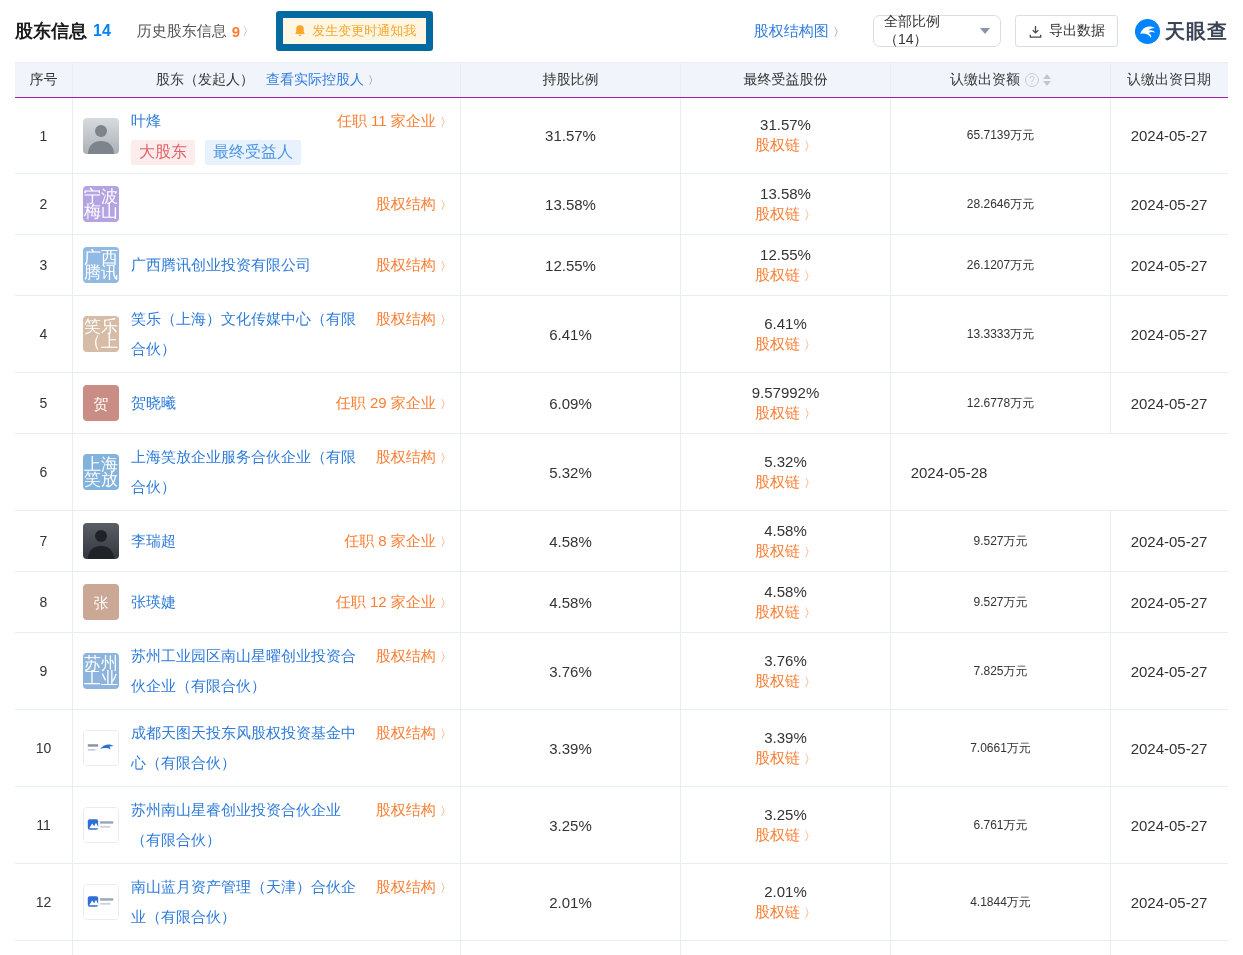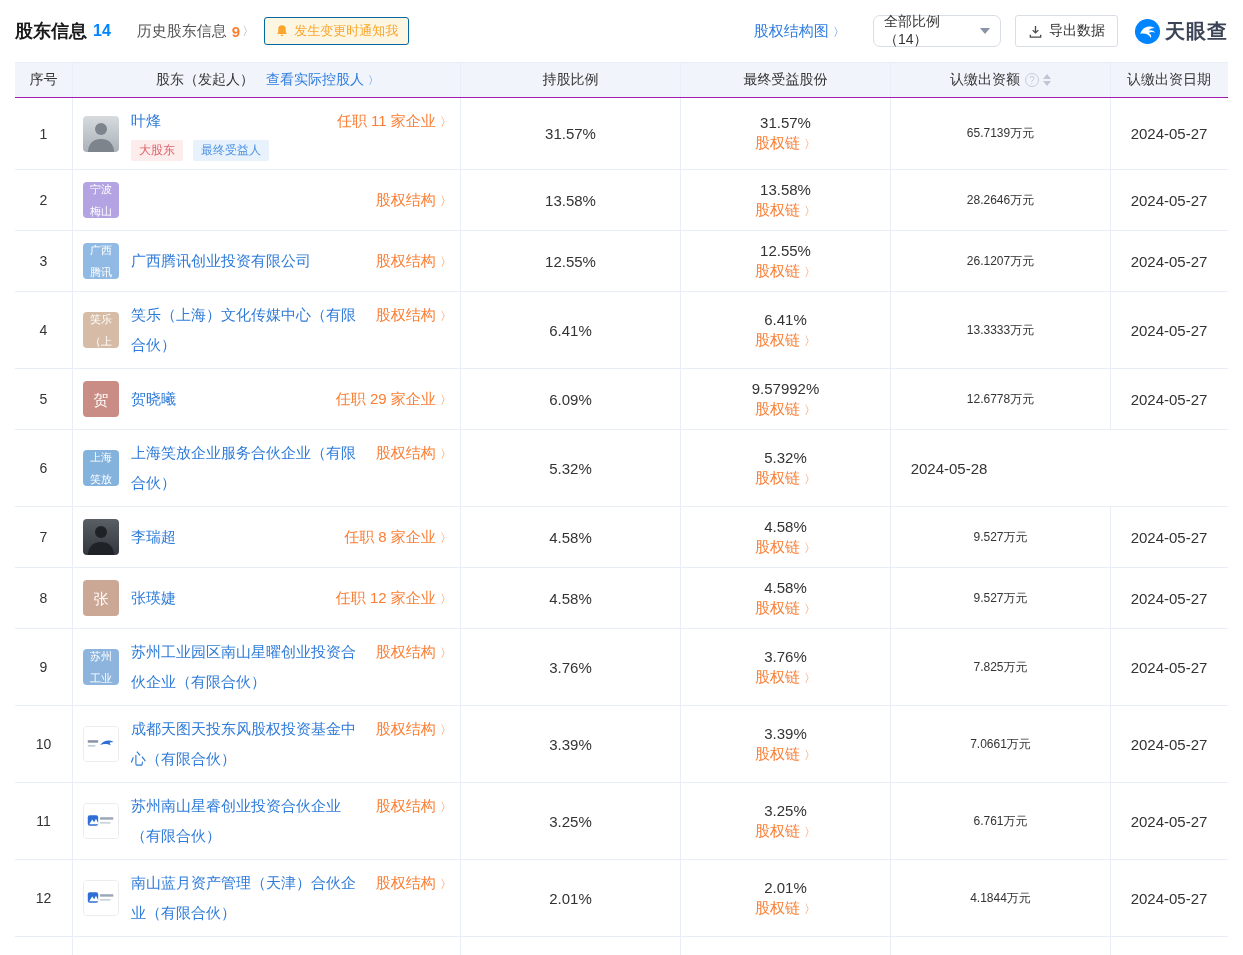--- a/index.html
+++ b/index.html
@@ -7,22 +7,22 @@
     font-family:"Liberation Sans","DejaVu Sans",sans-serif; color:#333; }
 
   
   .topbar { height:62px; display:flex; align-items:center; padding:0 15px; }
   .topbar-left { display:flex; align-items:center; }
   .page-title { font-size:18px; font-weight:bold; color:#1a1a1a; }
   .title-count { font-size:16px; font-weight:bold; color:var(--accent-blue); margin-left:6px; }
   .history { margin-left:26px; font-size:15px; color:#555; cursor:pointer; display:flex; align-items:center; }
   .history-count { color:var(--link-orange); font-weight:bold; margin-left:5px; }
   .history .chev { color:#999; font-size:12px; margin-left:2px; }
-  .notify-btn { margin-left:10px; display:flex; align-items:center; gap:5px;
-    background:#fdf6e3; border:1px solid #0369a1; border-radius:3px;
+  .notify-btn { margin-left:22px; display:flex; align-items:center; gap:5px;
+    background:#fdf6e3; border:7px solid #0369a1; border-radius:3px;
     padding:4px 10px; font-size:13px; color:#f9a52b; cursor:pointer; }
   .topbar-right { margin-left:auto; display:flex; align-items:center; }
   .equity-link { color:#2e7ce0; font-size:15px; cursor:pointer; margin-right:28px; }
   .equity-link .chev { font-size:12px; }
   .select-box { display:flex; align-items:center; justify-content:space-between;
     width:128px; height:32px; border:1px solid #d9dee6; border-radius:7px;
     padding:0 10px; font-size:14px; color:#333; cursor:pointer; margin-right:14px; background:#fff; }
   .caret { width:0; height:0; border-left:5px solid transparent; border-right:5px solid transparent;
     border-top:6px solid #8a94a6; }
   .export-btn { display:flex; align-items:center; gap:6px; height:32px; padding:0 12px;
@@ -52,31 +52,31 @@
   .sorter { display:inline-flex; flex-direction:column; gap:2px; margin-left:4px; cursor:pointer; }
   .sorter i { width:0; height:0; border-left:4px solid transparent; border-right:4px solid transparent; }
   .sorter .up { border-bottom:5px solid #c0c7d4; }
   .sorter .down { border-top:5px solid #c0c7d4; }
 
   .tbody .trow { min-height:61px; }
   .tbody .trow:first-child { min-height:68px; }
 
   .avatar { width:36px; height:36px; border-radius:4px; flex:0 0 36px; overflow:hidden;
     display:flex; align-items:center; justify-content:center; cursor:pointer; }
-  .avatar-text { color:#fff; font-size:11px; line-height:22px; white-space:pre-line; text-align:center; }
+  .avatar-text { color:#fff; font-size:17px; line-height:15px; white-space:pre-line; text-align:center; }
   .avatar-char { font-size:15px; line-height:15px; }
   .avatar-photo svg { width:36px; height:36px; }
   .avatar-logo { background:#fff; border:1px solid #ececec; }
   .avatar-logo svg { width:34px; height:34px; }
 
   .holder-main { margin-left:12px; flex:1; display:flex; align-items:flex-start; }
   .name-wrap { max-width:242px; }
   .name-link { color:#2f7bd9; font-size:15px; line-height:30px; cursor:pointer; }
   .tags { display:flex; gap:10px; margin-top:4px; }
-  .tag { font-size:12px; padding:2px 8px; border-radius:2px; cursor:pointer; }
+  .tag { font-size:16px; padding:2px 8px; border-radius:2px; cursor:pointer; }
   .tag-0 { background:#fdecec; color:#e0626a; }
   .tag-1 { background:#e8f2fd; color:#4f94e5; }
   .action-link { margin-left:auto; color:var(--link-orange); font-size:15px; line-height:30px;
     white-space:nowrap; cursor:pointer; padding-left:8px; }
   .action-link .chev, .chain-link .chev { font-size:12px; }
   .chain-link { color:var(--link-orange); cursor:pointer; font-size:15px; }
 </style>
 </head>
 <body>
 

